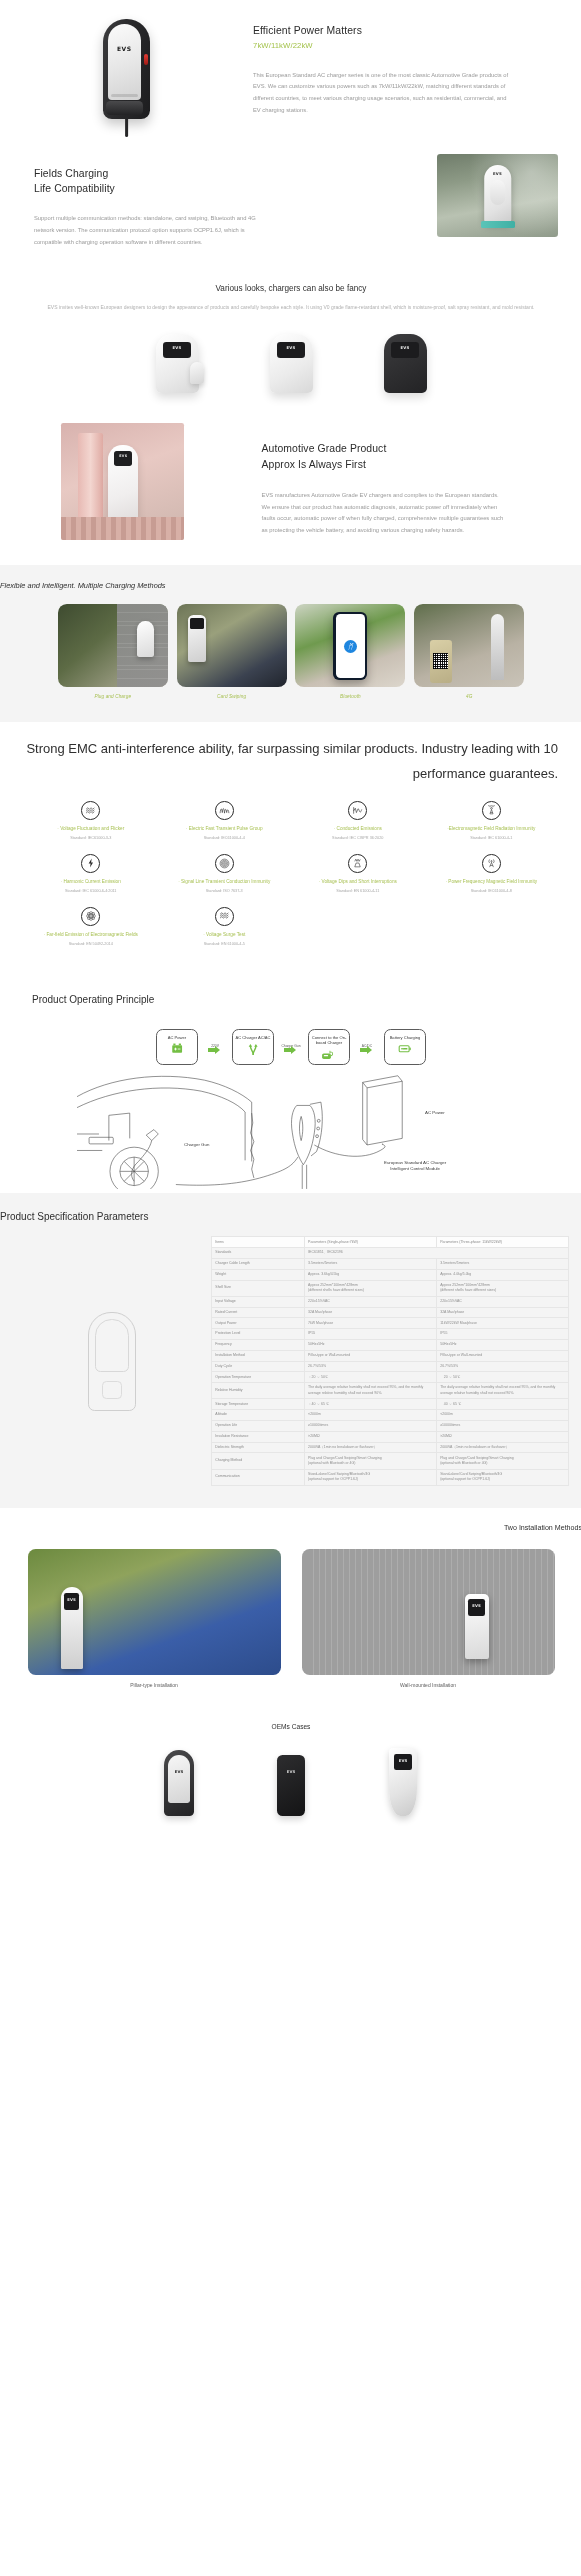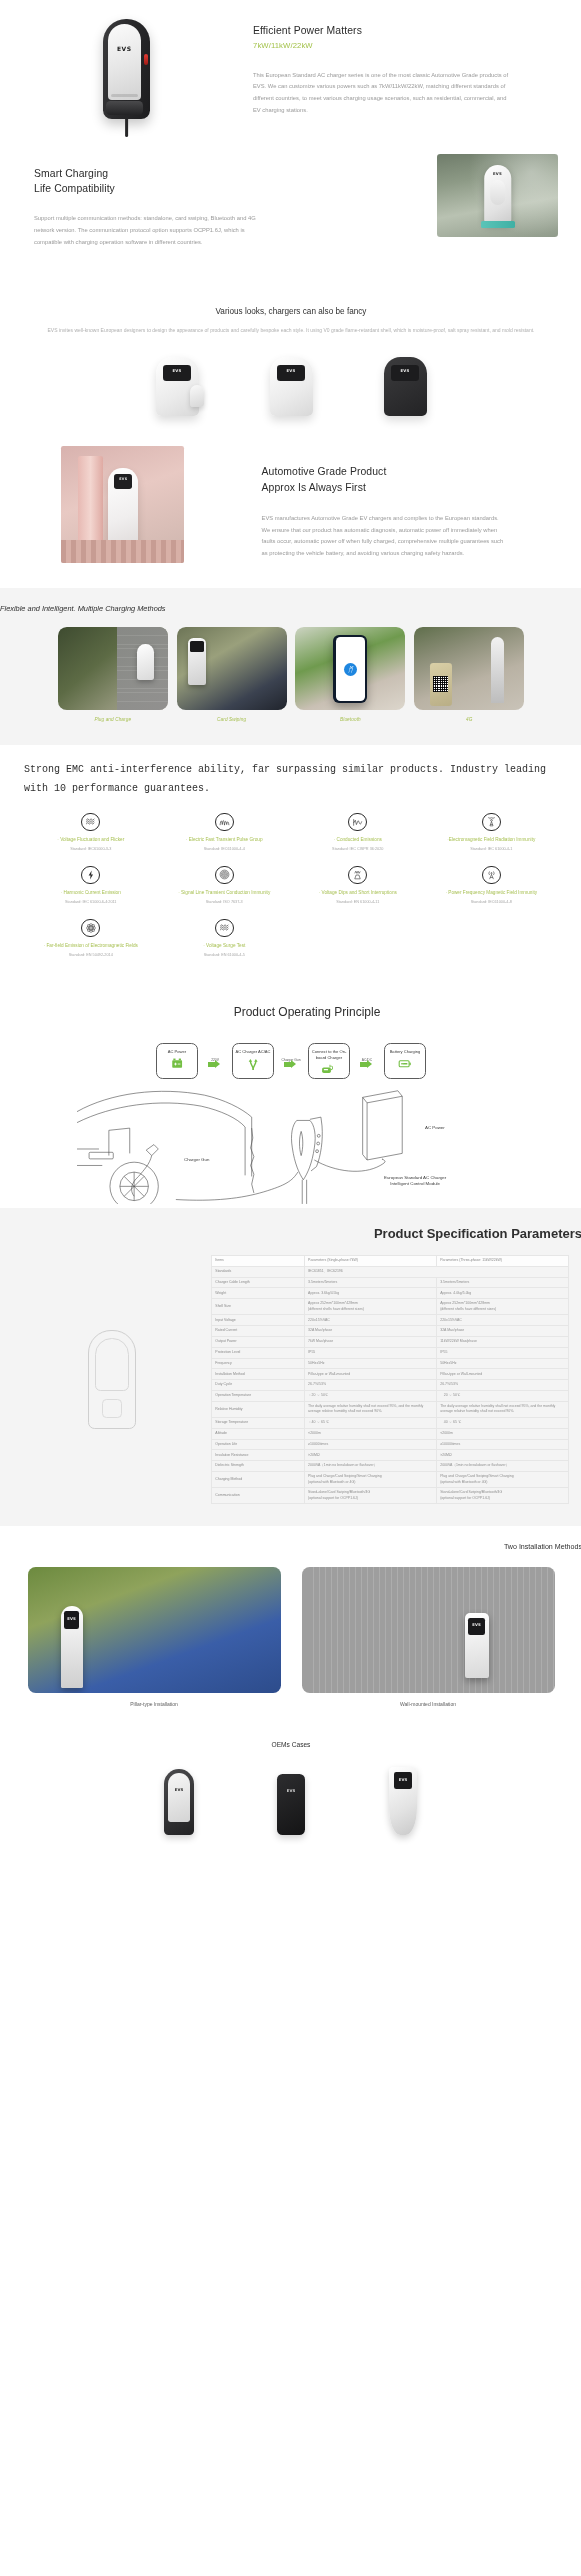--- a/index.html
+++ b/index.html
@@ -29,21 +29,21 @@
     font-weight: 400;
     margin-top: 2.2px;
     letter-spacing: 0.1px;
   }
   .body-text {
     font-size: 5.8px;
     color: #9a9a9a;
     line-height: 2.0;
     font-weight: 400;
   }
-  .center { text-align: center; margin-top: 23px; }
+  .center { text-align: center; }
 
   
   .sec-hero {
     display: flex;
     align-items: flex-start;
     padding: 16.5px 0 25px 0;
   }
   .sec-hero .visual { width: 253px; display: flex; justify-content: center; padding-top: 2.2px; }
   .sec-hero .copy   { width: 329px; padding-right: 38px; padding-top: 6.6px; }
   .sec-hero .copy .body-text { margin-top: 20px; max-width: 258px; }
@@ -242,35 +242,35 @@
   .m4 .hand{position:absolute; left:15.4px; bottom:4.4px; width:22px; height:43px; border-radius:3.3px;
     background:linear-gradient(160deg,#d9cfa6,#b9ae86); z-index:3;}
   .m4 .qr{position:absolute; left:18.7px; bottom:18.7px; width:15.4px;height:15.4px;z-index:4;
     background:
       repeating-linear-gradient(0deg,#1a1a1a 0 1.1px, #fff 1.1px 2.2px),
       repeating-linear-gradient(90deg,#1a1a1a 0 1.1px, #fff 1.1px 2.2px);
     background-blend-mode: multiply;}
 
   
   .sec-emc { padding: 15.4px 24px 22px 24px; }
-  .sec-emc .t { font-size: 10px; color:#2f2f2f; line-height:1.9; text-align:left;font-family:Liberation Mono, monospace; }
+  .sec-emc .t { font-size: 13px; color:#2f2f2f; line-height:1.9; text-align:right; }
   .emc-grid { margin-top: 14.3px; display:flex; flex-wrap: wrap; }
   .emc-item { width: 25%; text-align:center; margin-bottom: 14.3px; padding: 0 3.3px; }
   .emc-ico {
     width: 18.7px; height: 18.7px; margin: 0 auto 5px auto;
     border: 0.8px solid #2b2b2b; border-radius: 50%;
     display:flex; align-items:center; justify-content:center;
   }
   .emc-ico svg { display:block; }
   .emc-name { font-size: 4.7px; color:#a6bf4f; line-height:1.75; }
   .emc-std  { font-size: 3.8px; color:#a8a8a8; margin-top: 2.7px; }
 
   
   .sec-principle { padding: 12px 0 4.4px 0; }
-  .sec-principle .t { font-size: 12px; color:#2f2f2f; text-align:center;padding-left:32px; }
+  .sec-principle .t { font-size: 10px; color:#2f2f2f; text-align:left;padding-left:32px; }
   .flow {
     margin-top: 24px; display:flex; align-items:center; justify-content:center; gap: 0;
   }
   .flow-box {
     width: 42px; height: 36px; border: 0.7px solid #5c5c5c; border-radius: 6.6px;
     display:flex; flex-direction:column; align-items:center; justify-content:flex-start;
     padding-top: 5px;
   }
   .flow-box .lbl { font-size: 4.1px; color:#3a3a3a; text-align:center; line-height:1.35; }
   .flow-box .gi  { margin-top: 2.7px; }
@@ -287,21 +287,21 @@
 
   .car-wrap { position: relative; height: 121px; margin-top: 3.3px; }
   .car-wrap svg { position:absolute; left: 77px; top: 0; }
   .car-lbl { position:absolute; font-size: 4.4px; color:#3c3c3c; line-height:1.45; }
   .lbl-charger-gun { left: 184px; top: 74px; }
   .lbl-acpower     { left: 425px; top: 42px; }
   .lbl-module      { left: 384px; top: 92px; text-align:center; }
 
   
   .sec-spec { padding: 17.6px 0 22px 0; }
-  .sec-spec .t { font-size: 13px; color:#2f2f2f; text-align:right;font-weight:bold; }
+  .sec-spec .t { font-size: 10px; color:#2f2f2f; text-align:left; }
   .spec-wrap { display:flex; margin-top: 14.3px; padding: 0 13px; }
   .spec-left { width: 198px; display:flex; align-items:center; justify-content:center; }
   .outline-unit { width: 48px; height: 99px; position:relative; }
   .outline-unit .ol {
     position:absolute; inset:0; border: 0.7px solid #cfcfcf; border-radius: 23px 23px 6.6px 6.6px;
   }
   .outline-unit .ol2 {
     position:absolute; left:6.6px; right:6.6px; top:7.7px; height:53px;
     border: 0.6px solid #d8d8d8; border-radius: 16.5px 16.5px 5.5px 5.5px;
   }
@@ -382,21 +382,21 @@
     </div>
     <div class="copy">
       <div class="h-title">Efficient Power Matters</div>
       <div class="h-sub">7kW/11kW/22kW</div>
       <div class="body-text">This European Standard AC charger series is one of the most classic Automotive Grade products of EVS. We can customize various powers such as 7kW/11kW/22kW, matching different standards of different countries, to meet various charging usage scenarios, such as residential, commercial, and EV charging stations.</div>
     </div>
   </section>
 
   <section class="band-white sec-smart">
     <div class="copy">
-      <div class="h-title">Smart Charging</div>
+      <div class="h-title">Fields Charging</div>
       <div class="h-title">Life Compatibility</div>
       <div class="body-text">Support multiple communication methods: standalone, card swiping, Bluetooth and 4G network version. The communication protocol option supports OCPP1.6J, which is compatible with charging operation software in different countries.</div>
     </div>
     <div class="visual">
       <div class="photo photo-smart">
         <div class="wallbox">
           <div class="lab">EVS</div>
           <div class="win"></div>
         </div>
         <div class="strip"></div>

